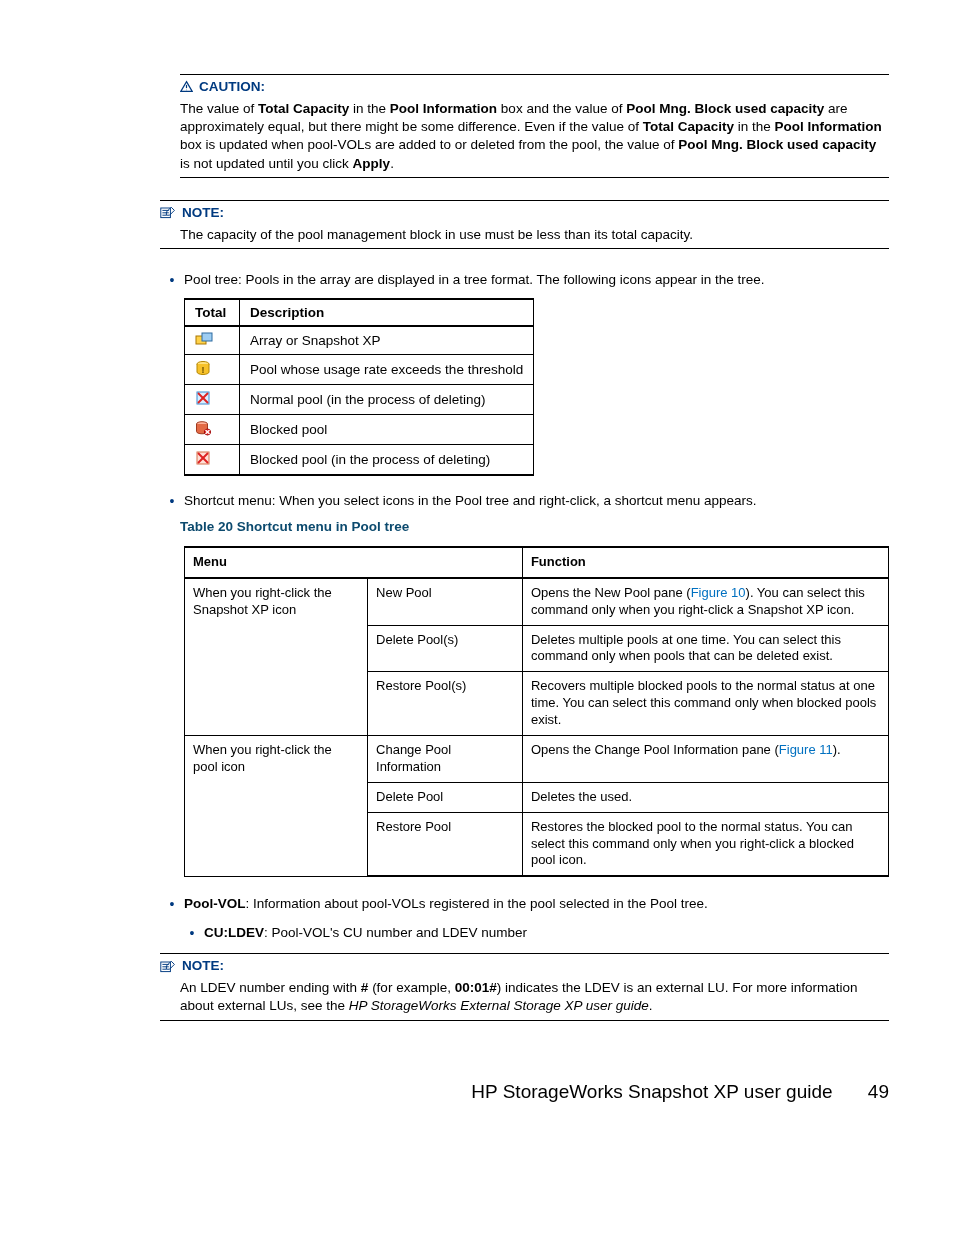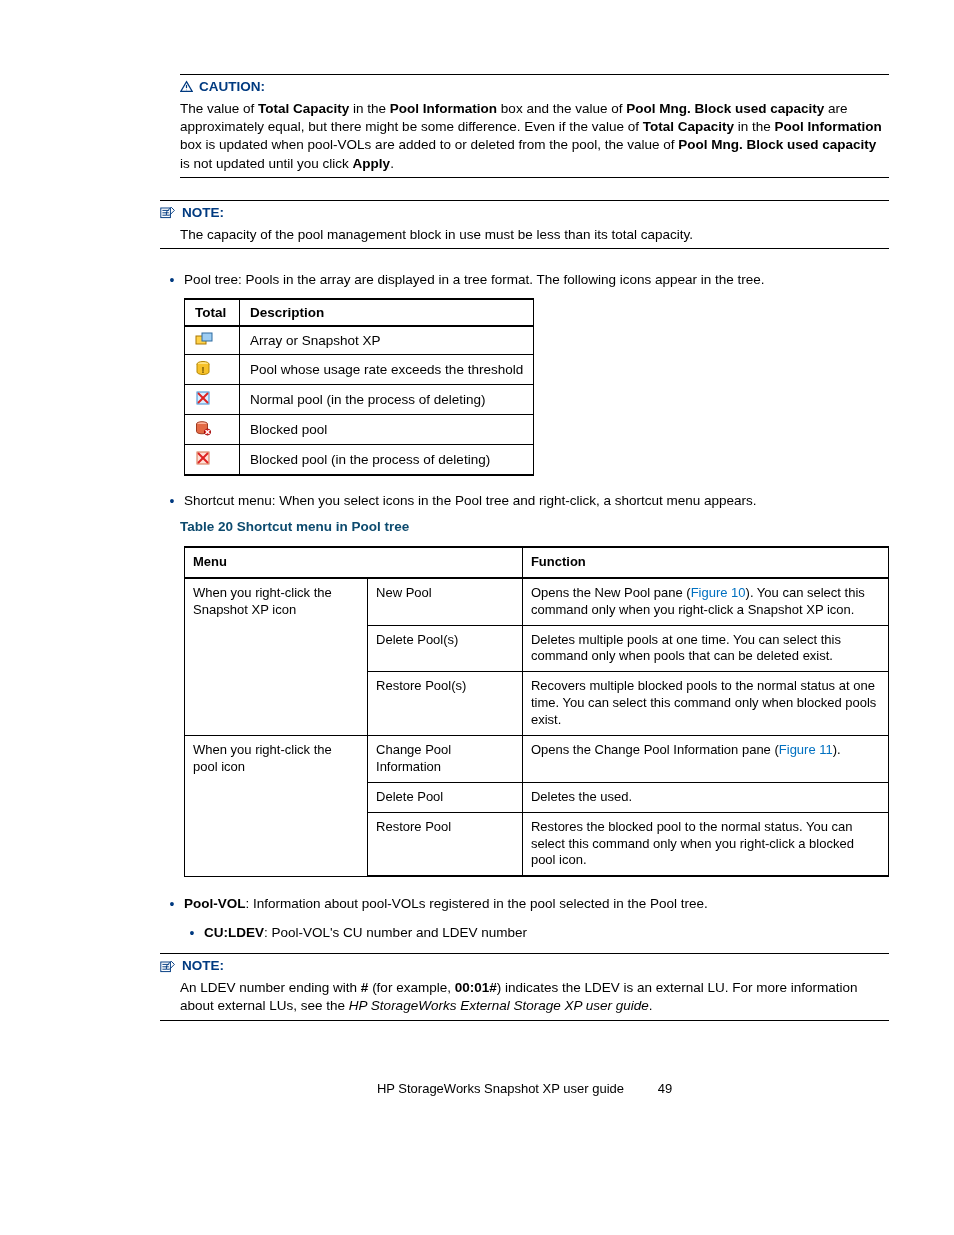--- a/index.html
+++ b/index.html
@@ -103,22 +103,22 @@
     border-top: 2px solid #000;
     border-bottom: 2px solid #000;
   }
   table.menu-table tr.last-row td {
     border-bottom: 2px solid #000;
   }
   .link {
     color: #0070c0;
   }
   .footer {
-    text-align: center;
-    font-size: 13px;
+    text-align: right;
+    font-size: 19px;
     margin-top: 60px;
   }
   .footer .pnum {
     display: inline-block;
     margin-left: 30px;
   }
   svg.tri {
     width: 13px; height: 13px;
     stroke: #003a80; fill: none; stroke-width: 1.5;
   }

